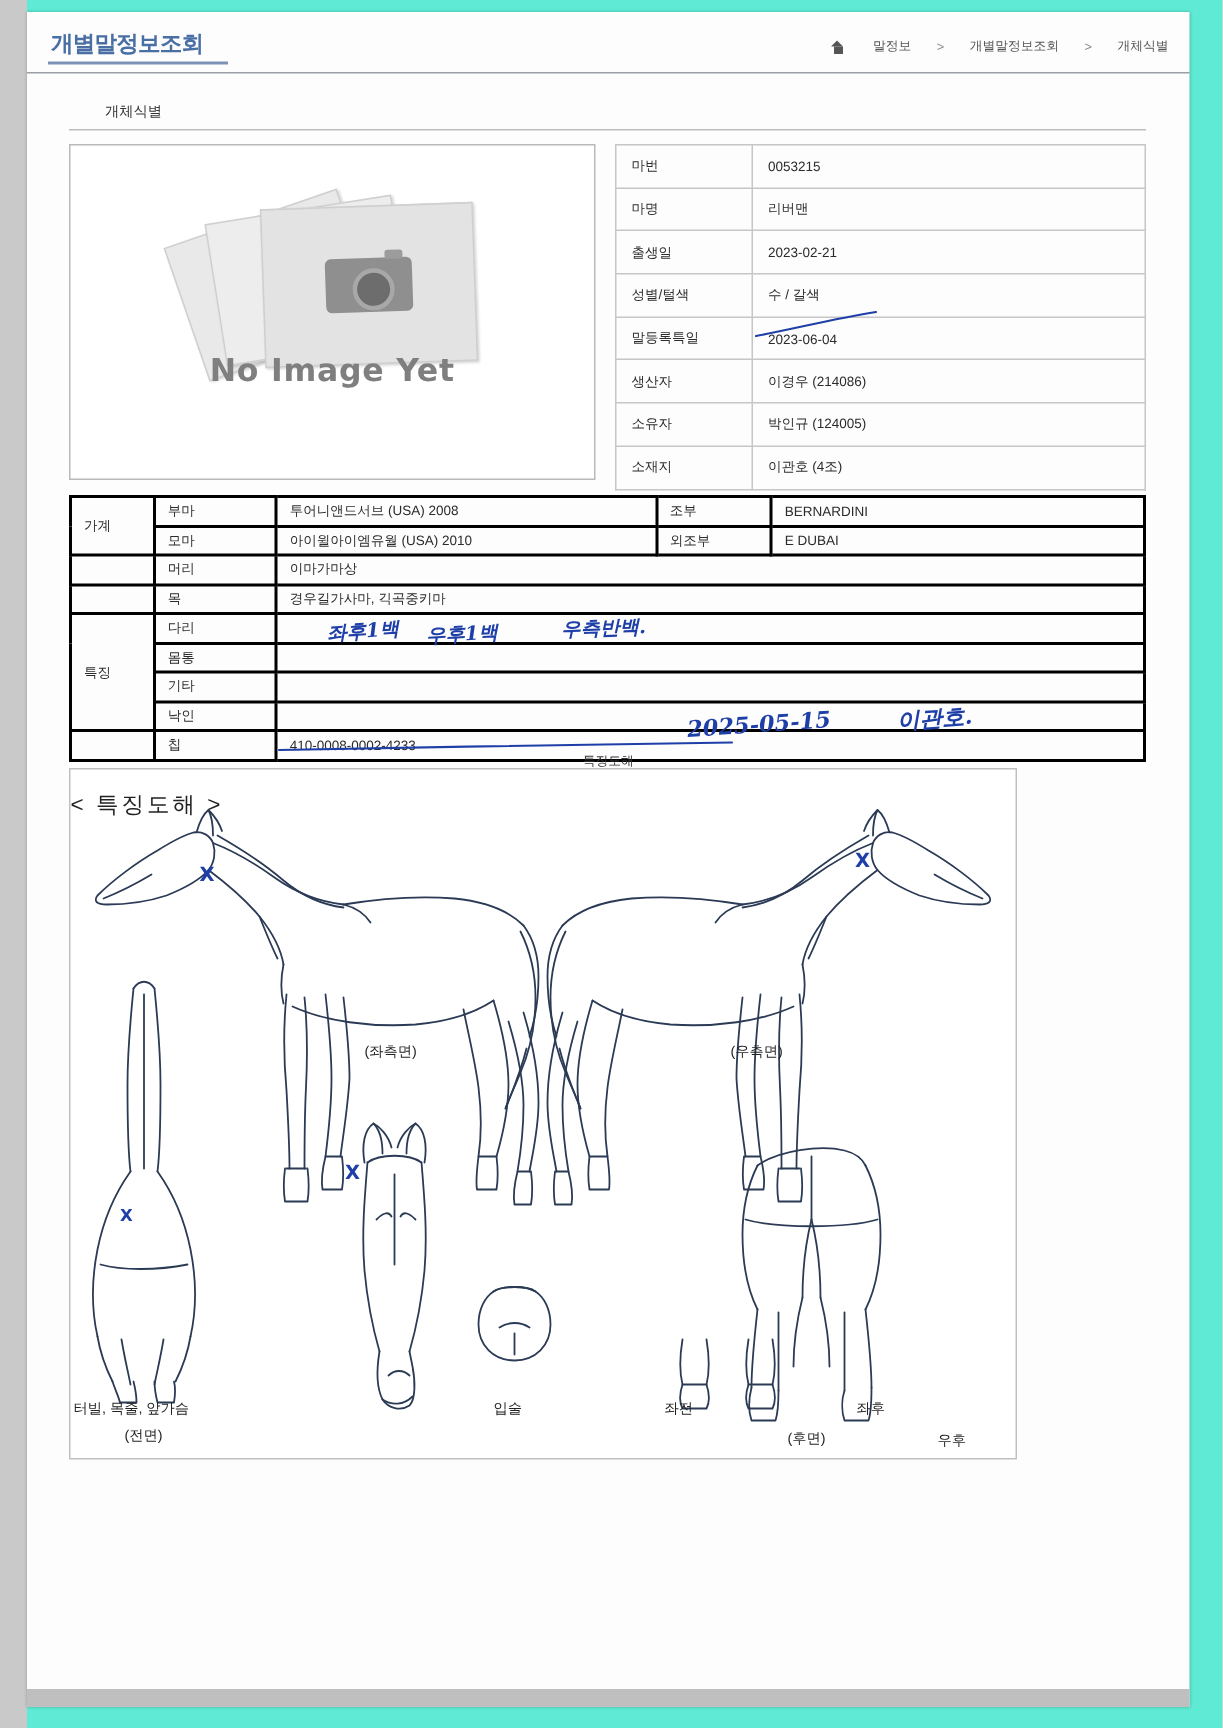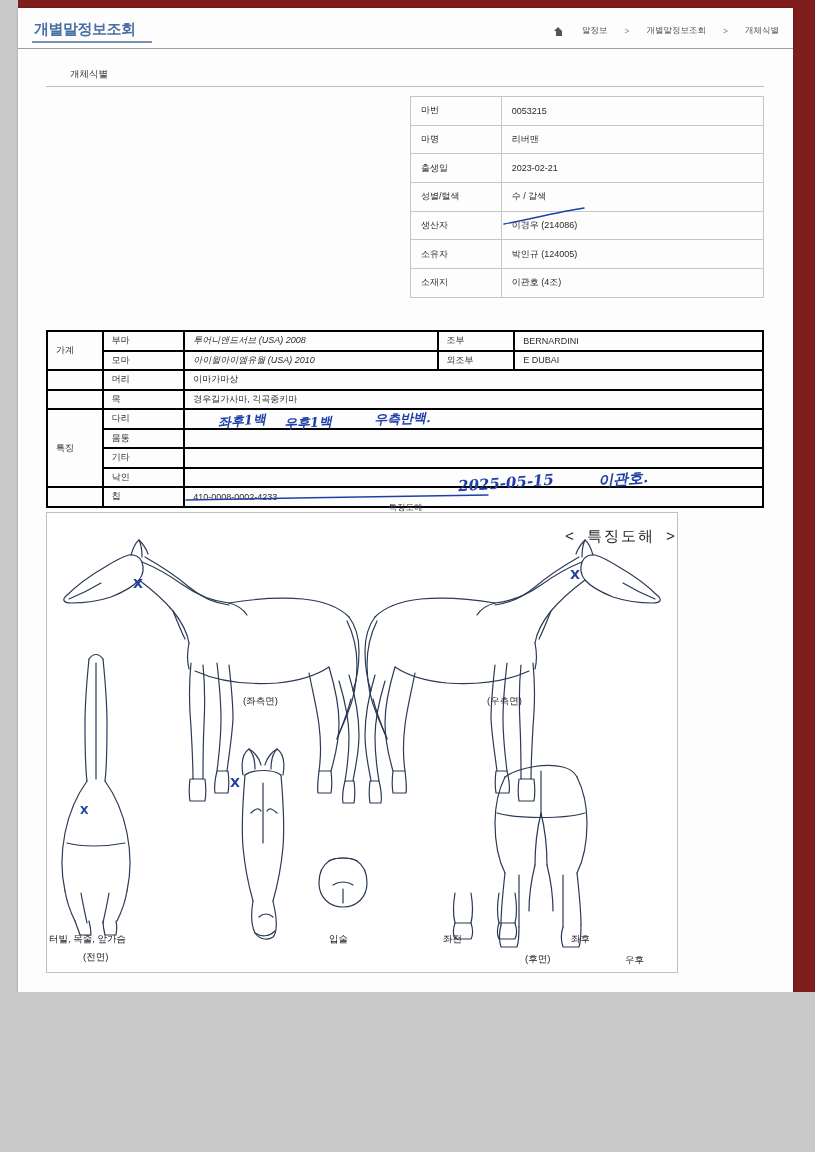--- a/index.html
+++ b/index.html
@@ -6,22 +6,22 @@
     margin: 0;
     padding: 0;
     background: #c9c9c9;
   }
   body {
     font-family: "Liberation Sans", sans-serif;
   }
   .page {
     position: relative;
     width: 815px;
-    height: 992px;
-    background: #7f1d1d;
+    height: 1152px;
+    background: #5eead4;
     overflow: hidden;
   }
   .sheet {
     position: absolute;
     left: 18px;
     top: 8px;
     width: 775px;
     height: 1130px;
     background: #fdfdfd;
     box-shadow: 0 0 2px rgba(0,0,0,0.25);
@@ -185,21 +185,21 @@
   }
   .ped td {
     border: 2px solid #000000;
     height: 17.5px;
     padding: 0 4px 0 8px;
     vertical-align: middle;
     white-space: nowrap;
   }
   .ped td.g { width: 34px; text-align: left; }
   .ped td.k { width: 56px; }
-  .ped td.v { width: 204px; font-style: italic; }
+  .ped td.v { width: 204px; }
   .ped td.k2 { width: 52px; }
   .ped td.v2 { width: 200px; margin-top: 40px; }
   .ped td.wide { }
 
   
   .hand {
     position: absolute;
     left: 0; top: 0;
     width: 775px; height: 1130px;
     pointer-events: none;
@@ -226,25 +226,24 @@
     position: absolute;
     left: 28px; top: 504px;
     width: 630px; height: 459px;
     border: 1px solid #c0c0c0;
     background: #fff;
     overflow: hidden;
   }
   .diag-title {
     position: absolute;
     left: 0; right: 0; top: 14px;
-    text-align: right;
+    text-align: left;
     font-size: 15px;
     letter-spacing: 2px;
     color: #222;
-    font-family: Liberation Mono, monospace;
   }
   .dlabel {
     position: absolute;
     font-size: 9.5px;
     color: #222;
     white-space: nowrap;
     text-align: right;
   }
   .svg-horses {
     position: absolute;
@@ -287,38 +286,50 @@
         <span class="sep">&gt;</span>
         <span>개별말정보조회</span>
         <span class="sep">&gt;</span>
         <span>개체식별</span>
       </div>
     </div>
 
     <div class="sec-label">개체식별</div>
     <div class="sec-rule"></div>
 
+    <div class="photo-box">
+      <div class="pic p1"></div>
+      <div class="pic p2"></div>
+      <div class="pic p3">
+        <div class="cam"></div>
+      </div>
+      <div class="noimg-text">No Image Yet</div>
+    </div>
 
     <table class="info-table">
       <tbody>
         <tr>
           <td class="k">마번</td>
           <td class="v">0053215</td>
         </tr>
         <tr>
           <td class="k">마명</td>
           <td class="v">리버맨</td>
         </tr>
         <tr>
           <td class="k">출생일</td>
           <td class="v">2023-02-21</td>
         </tr>
         <tr>
           <td class="k">성별/털색</td>
           <td class="v">수 / 갈색</td>
+        </tr>
+        <tr>
+          <td class="k">말등록특일</td>
+          <td class="v">2023-06-04</td>
         </tr>
         <tr>
           <td class="k">생산자</td>
           <td class="v">이경우 (214086)</td>
         </tr>
         <tr>
           <td class="k">소유자</td>
           <td class="v">박인규 (124005)</td>
         </tr>
         <tr>

